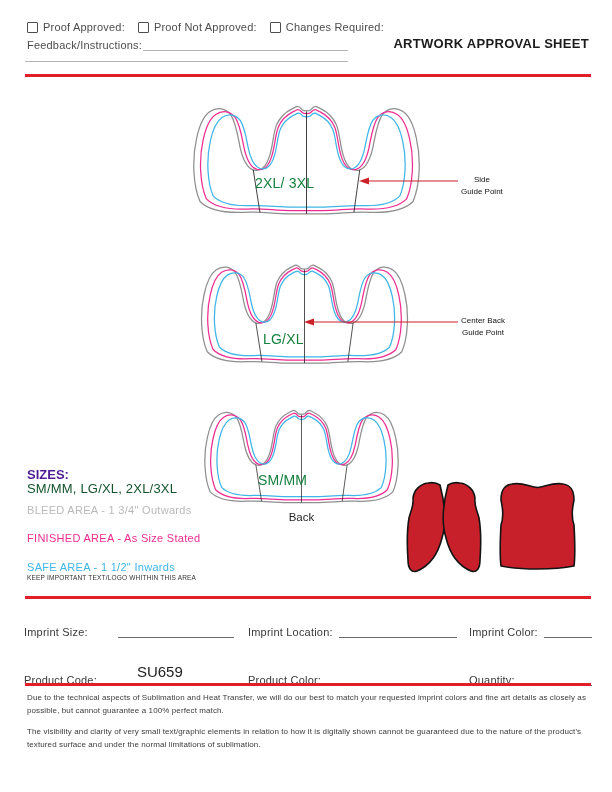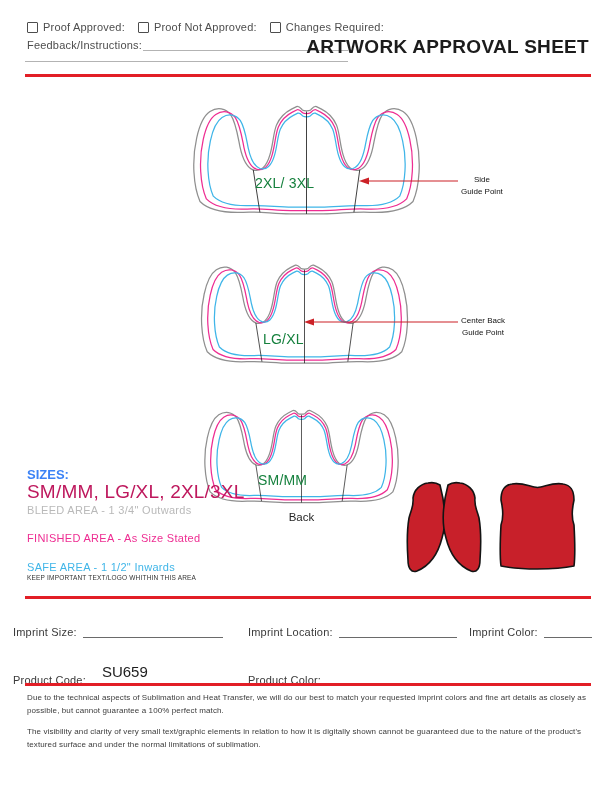--- a/index.html
+++ b/index.html
@@ -11,51 +11,51 @@
   .abs { position:absolute; }
 
   
   .cb-row { top:21px; left:27px; display:flex; gap:13px; align-items:center; }
   .cb-group { display:flex; align-items:center; gap:5px; }
   .cb-box { width:11px; height:11px; border:1.8px solid #4d4d4d; border-radius:1px; background:#fff; }
   .cb-label { font-size:11px; color:#4d4d4d; letter-spacing:0.2px; }
   .fb-label { top:39px; left:27px; font-size:11px; color:#4d4d4d; letter-spacing:0.2px; }
   .fb-line1 { top:50px; left:143px; width:205px; border-bottom:1.3px solid #b3b3b3; }
   .fb-line2 { top:61px; left:25px;  width:323px; border-bottom:1.3px solid #b3b3b3; }
-  .sheet-title { top:36px; right:23px; font-size:19px; font-weight:700; color:#1c1c1c; letter-spacing:0.3px; }
+  .sheet-title { top:36px; right:23px; font-size:13px; font-weight:700; color:#1c1c1c; letter-spacing:0.3px; }
   .rule { left:25px; width:566px; height:2.6px; background:#e21e26; }
   .rule-1 { top:74px; } .rule-2 { top:596px; } .rule-3 { top:683px; }
 
   
   svg.pat { position:absolute; overflow:visible; }
   .st-gray  { fill:none; stroke:#8f8f8f; stroke-width:1.25; }
   .st-pink  { fill:none; stroke:#ee2d92; stroke-width:1.25; }
   .st-cyan  { fill:none; stroke:#3fb5e8; stroke-width:1.25; }
   .seam     { stroke:#1a1a1a; stroke-width:1; }
   .pat-label { font-size:14px; color:#15803d; letter-spacing:0.2px; }
   .back-label { top:511px; left:200px; width:203px; text-align:center; font-size:11.5px; color:#262626; }
   .guide-text { font-size:8px; line-height:12px; color:#111;text-align:center; }
   .arrow-line { stroke:#cc2127; stroke-width:1.2; }
   .arrow-tip  { fill:#cc2127; }
 
   
-  .sizes-heading { top:467px; left:27px; font-size:13px; font-weight:700; color:#3b82f6; }
-  .sizes-value   { top:481px; left:27px; font-size:19px; color:#be185d; letter-spacing:0.2px; }
+  .sizes-heading { top:467px; left:27px; font-size:13px; font-weight:700; color:#4c1d95; }
+  .sizes-value   { top:481px; left:27px; font-size:13px; color:#14532d; letter-spacing:0.2px; }
   .bleed-note    { top:504px; left:27px; font-size:11px; color:#b9b9b9; letter-spacing:0.3px; }
   .finished-note { top:532px; left:27px; font-size:11px; color:#ee2d92; letter-spacing:0.3px; }
   .safe-note     { top:561px; left:27px; font-size:11px; color:#3fb5e8; letter-spacing:0.3px; }
   .safe-small    { top:574px; left:27px; font-size:6.5px; color:#333; letter-spacing:0.2px; }
 
   
   .field { position:absolute; display:flex; align-items:flex-end; height:16px; }
   .field .flabel { font-size:11px; color:#3a3a3a; letter-spacing:0.2px; white-space:nowrap; padding-right:6px; }
   .field .fline { flex:1; border-bottom:1.1px solid #6a6a6a; height:14px; position:relative; }
   .field .fvalue { position:absolute; left:10px; bottom:5px; font-size:15px; color:#1d1d1d; }
   .row1 { top:622px; } .row2 { top:659px;margin-top:11px; }
-  .col1 { left:13px;  width:210px; }
+  .col1 { left:24px;  width:210px;gap:24px; }
   .col2 { left:248px; width:209px;justify-content:center; }
   .col3 { left:469px; width:123px; }
 
   
   .disclaimer { top:691px; left:27px; width:565px; font-size:8px; line-height:13px; color:#3b3b3b; }
   .disclaimer p { margin-bottom:8px; letter-spacing:0.1px; }
 </style>
 </head>
 <body>
 
@@ -207,20 +207,26 @@
     <span class="fline">
         <span class="fvalue">SU659</span>
       </span>
   </div>
   <div class="field row2 col2">
     <span class="flabel">Product Color:</span>
     <span class="fline">
         <span class="fvalue"></span>
       </span>
   </div>
+  <div class="field row2 col3">
+    <span class="flabel">Quantity:</span>
+    <span class="fline">
+        <span class="fvalue"></span>
+      </span>
+  </div>
 
   <div class="abs rule rule-3"></div>
 
   <div class="abs disclaimer">
     <p>Due to the technical aspects of Sublimation and Heat Transfer, we will do our best to match your requested imprint colors and fine art details as closely as possible, but cannot guarantee a 100% perfect match.</p>
     <p>The visibility and clarity of very small text/graphic elements in relation to how it is digitally shown cannot be guaranteed due to the nature of the product's textured surface and under the normal limitations of sublimation.</p>
   </div>
 
 </div>
 

